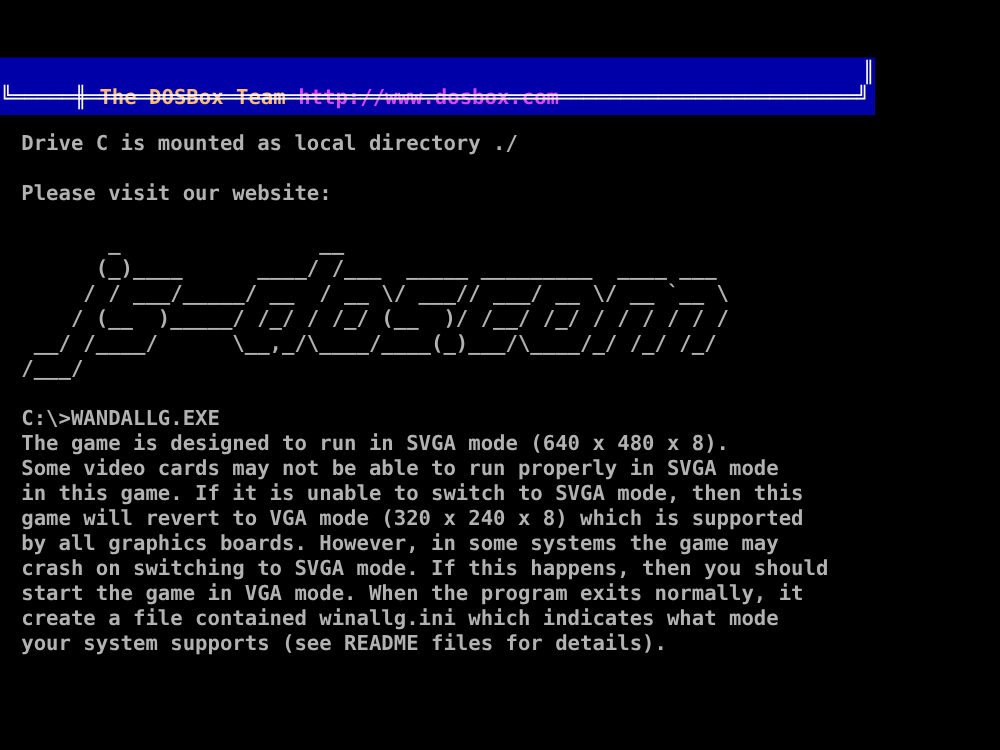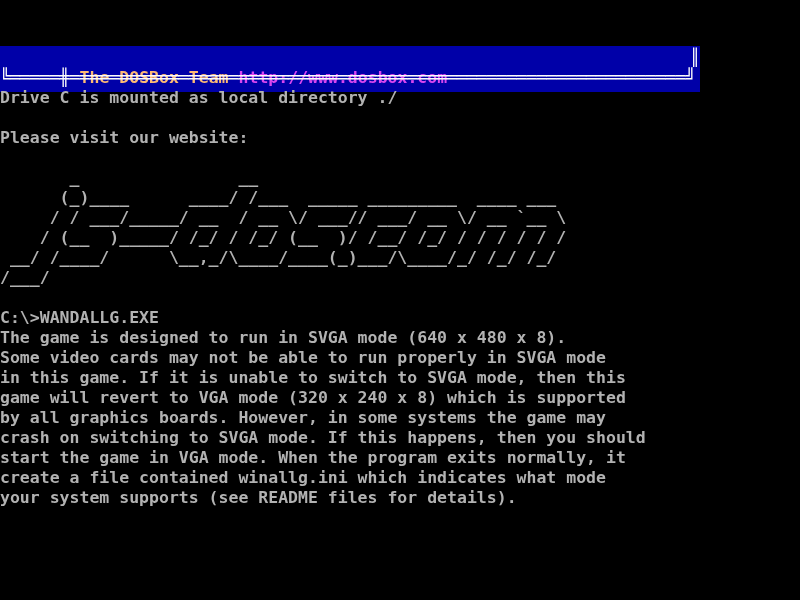--- a/index.html
+++ b/index.html
@@ -39,21 +39,21 @@
   .banner-line1 .br   { position: absolute; left: 690px; top: 0; }
   .banner-line2 {
     position: absolute;
     top: 22px; left: 0;
     white-space: pre;
     color: #fcfcfc;
   }
   .output {
     position: absolute;
     left: 0; top: 88px;
-    margin: 0;
+    margin: 17px;
     color: #b2b2b2;
     white-space: pre;
     font: inherit;
   }
   .prompt-row {
     position: absolute;
     left: 0; top: 528px;
     color: #b2b2b2;
     white-space: pre;
   }

